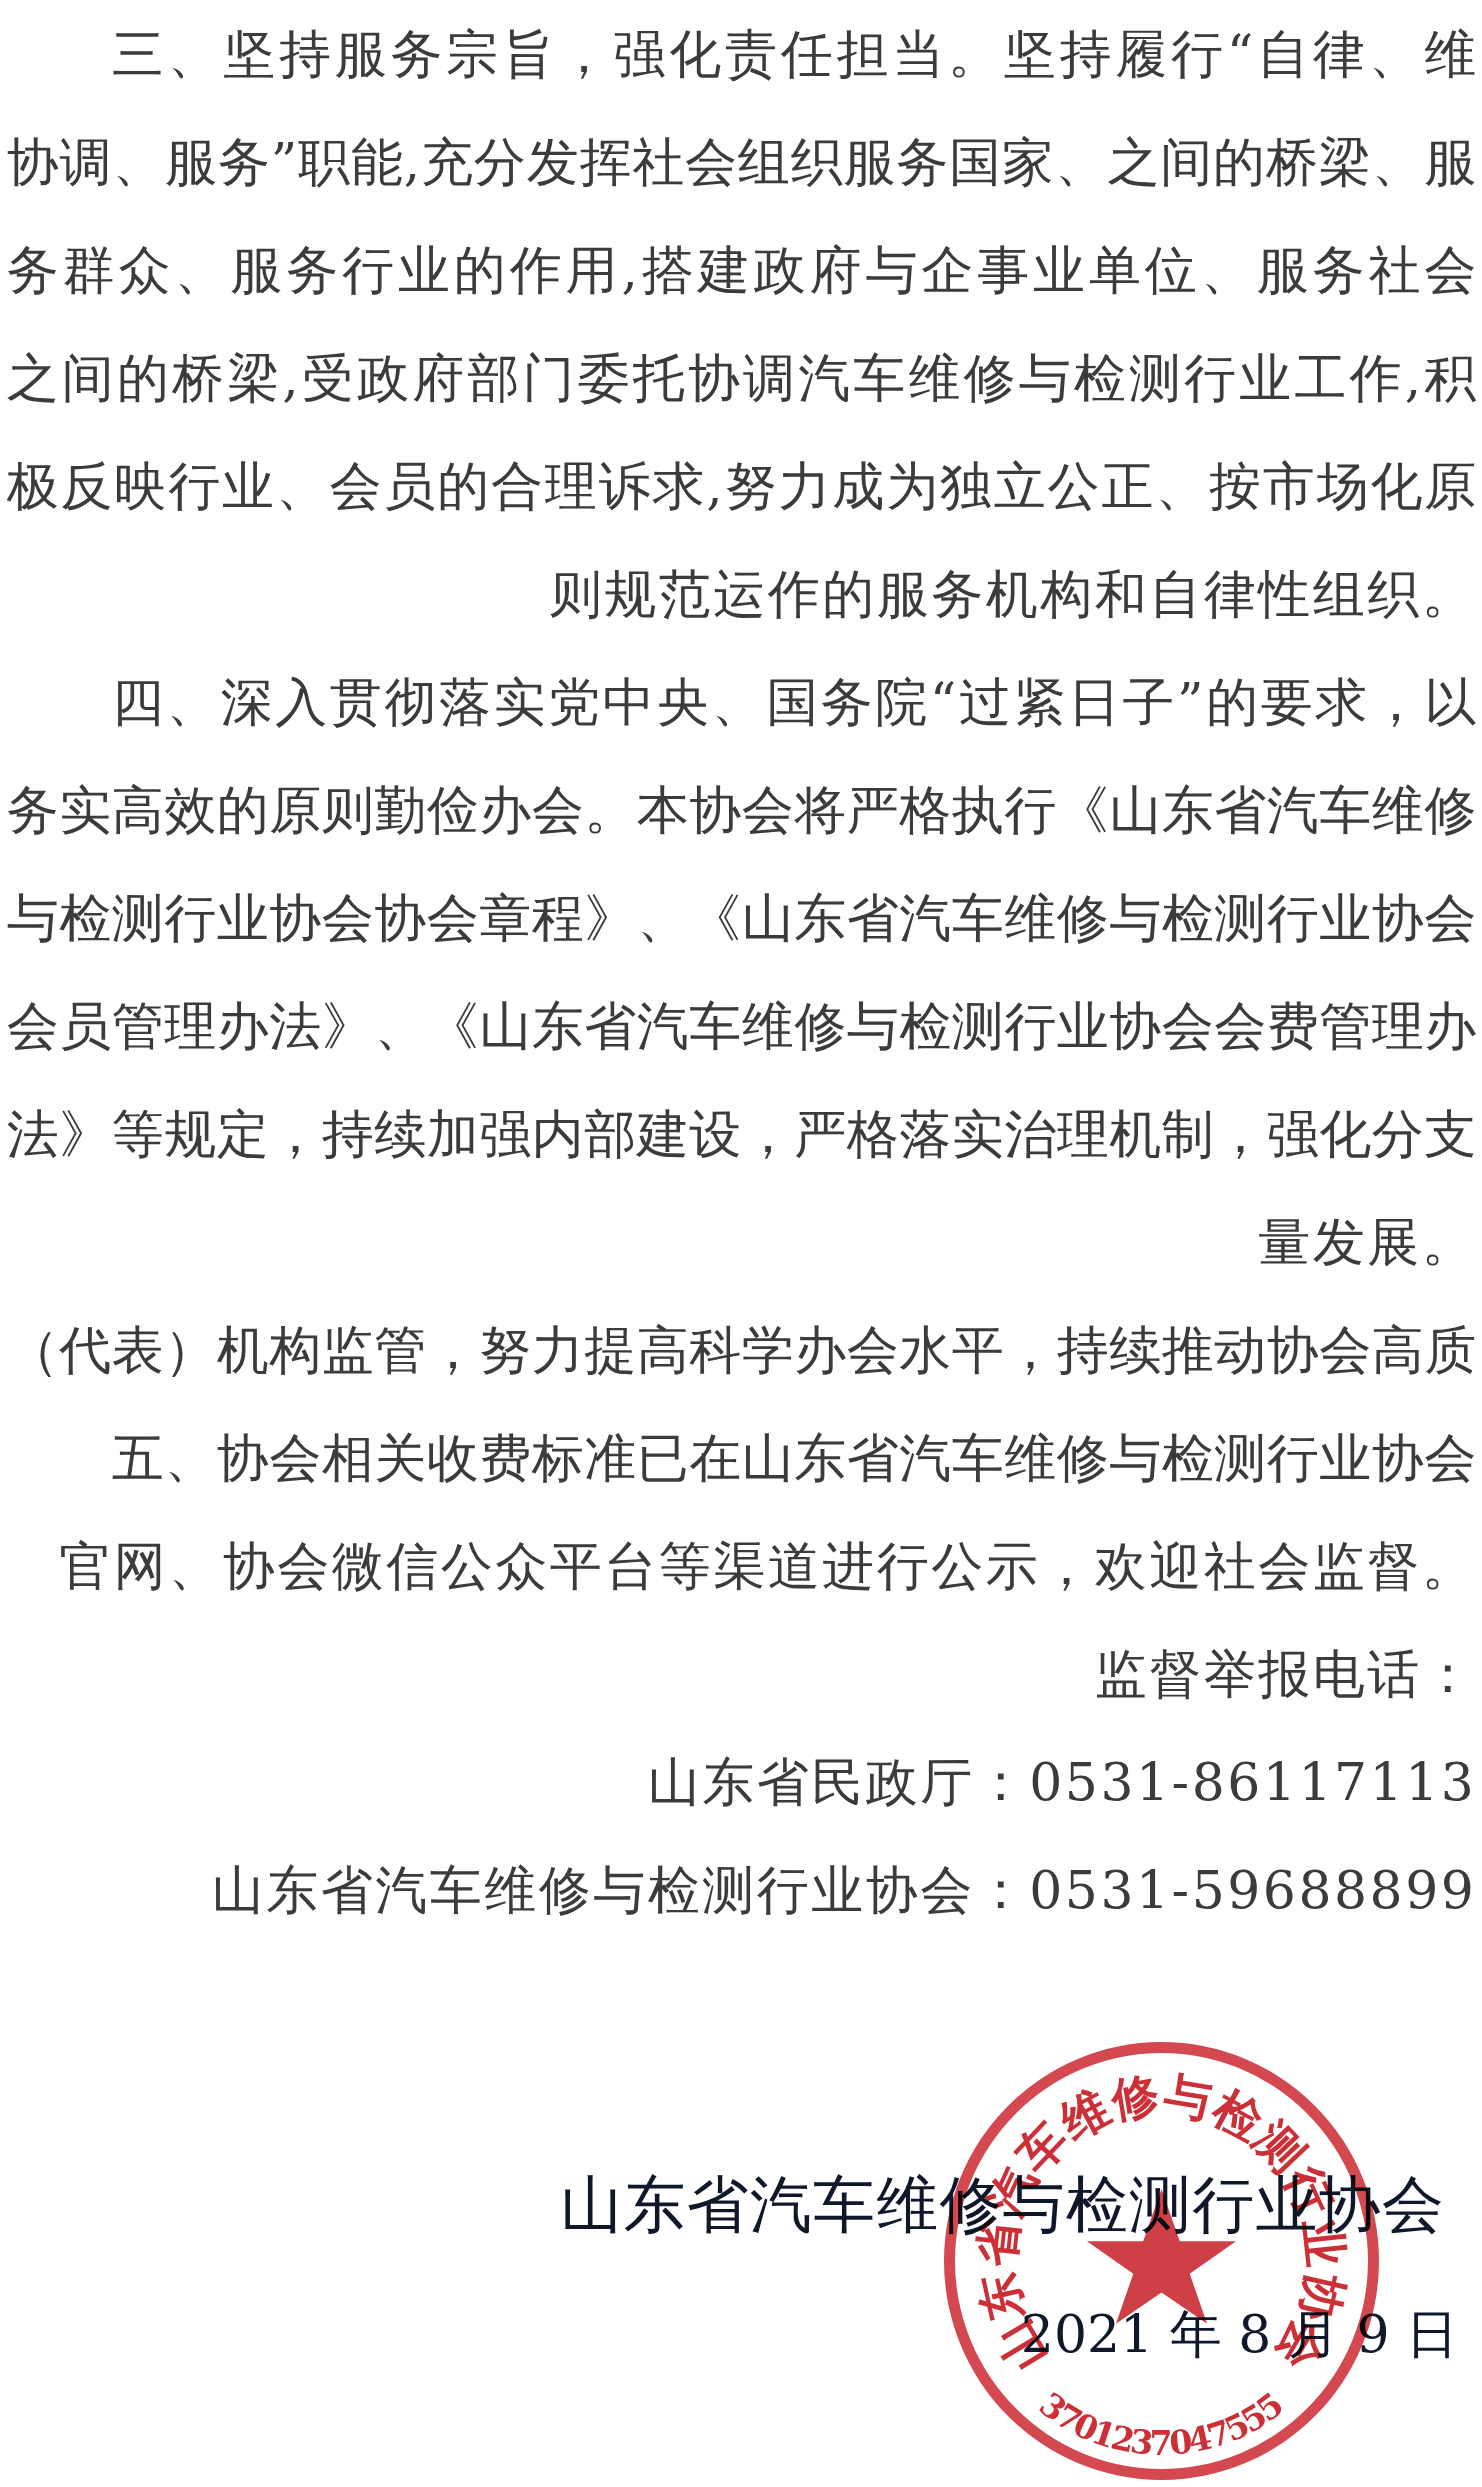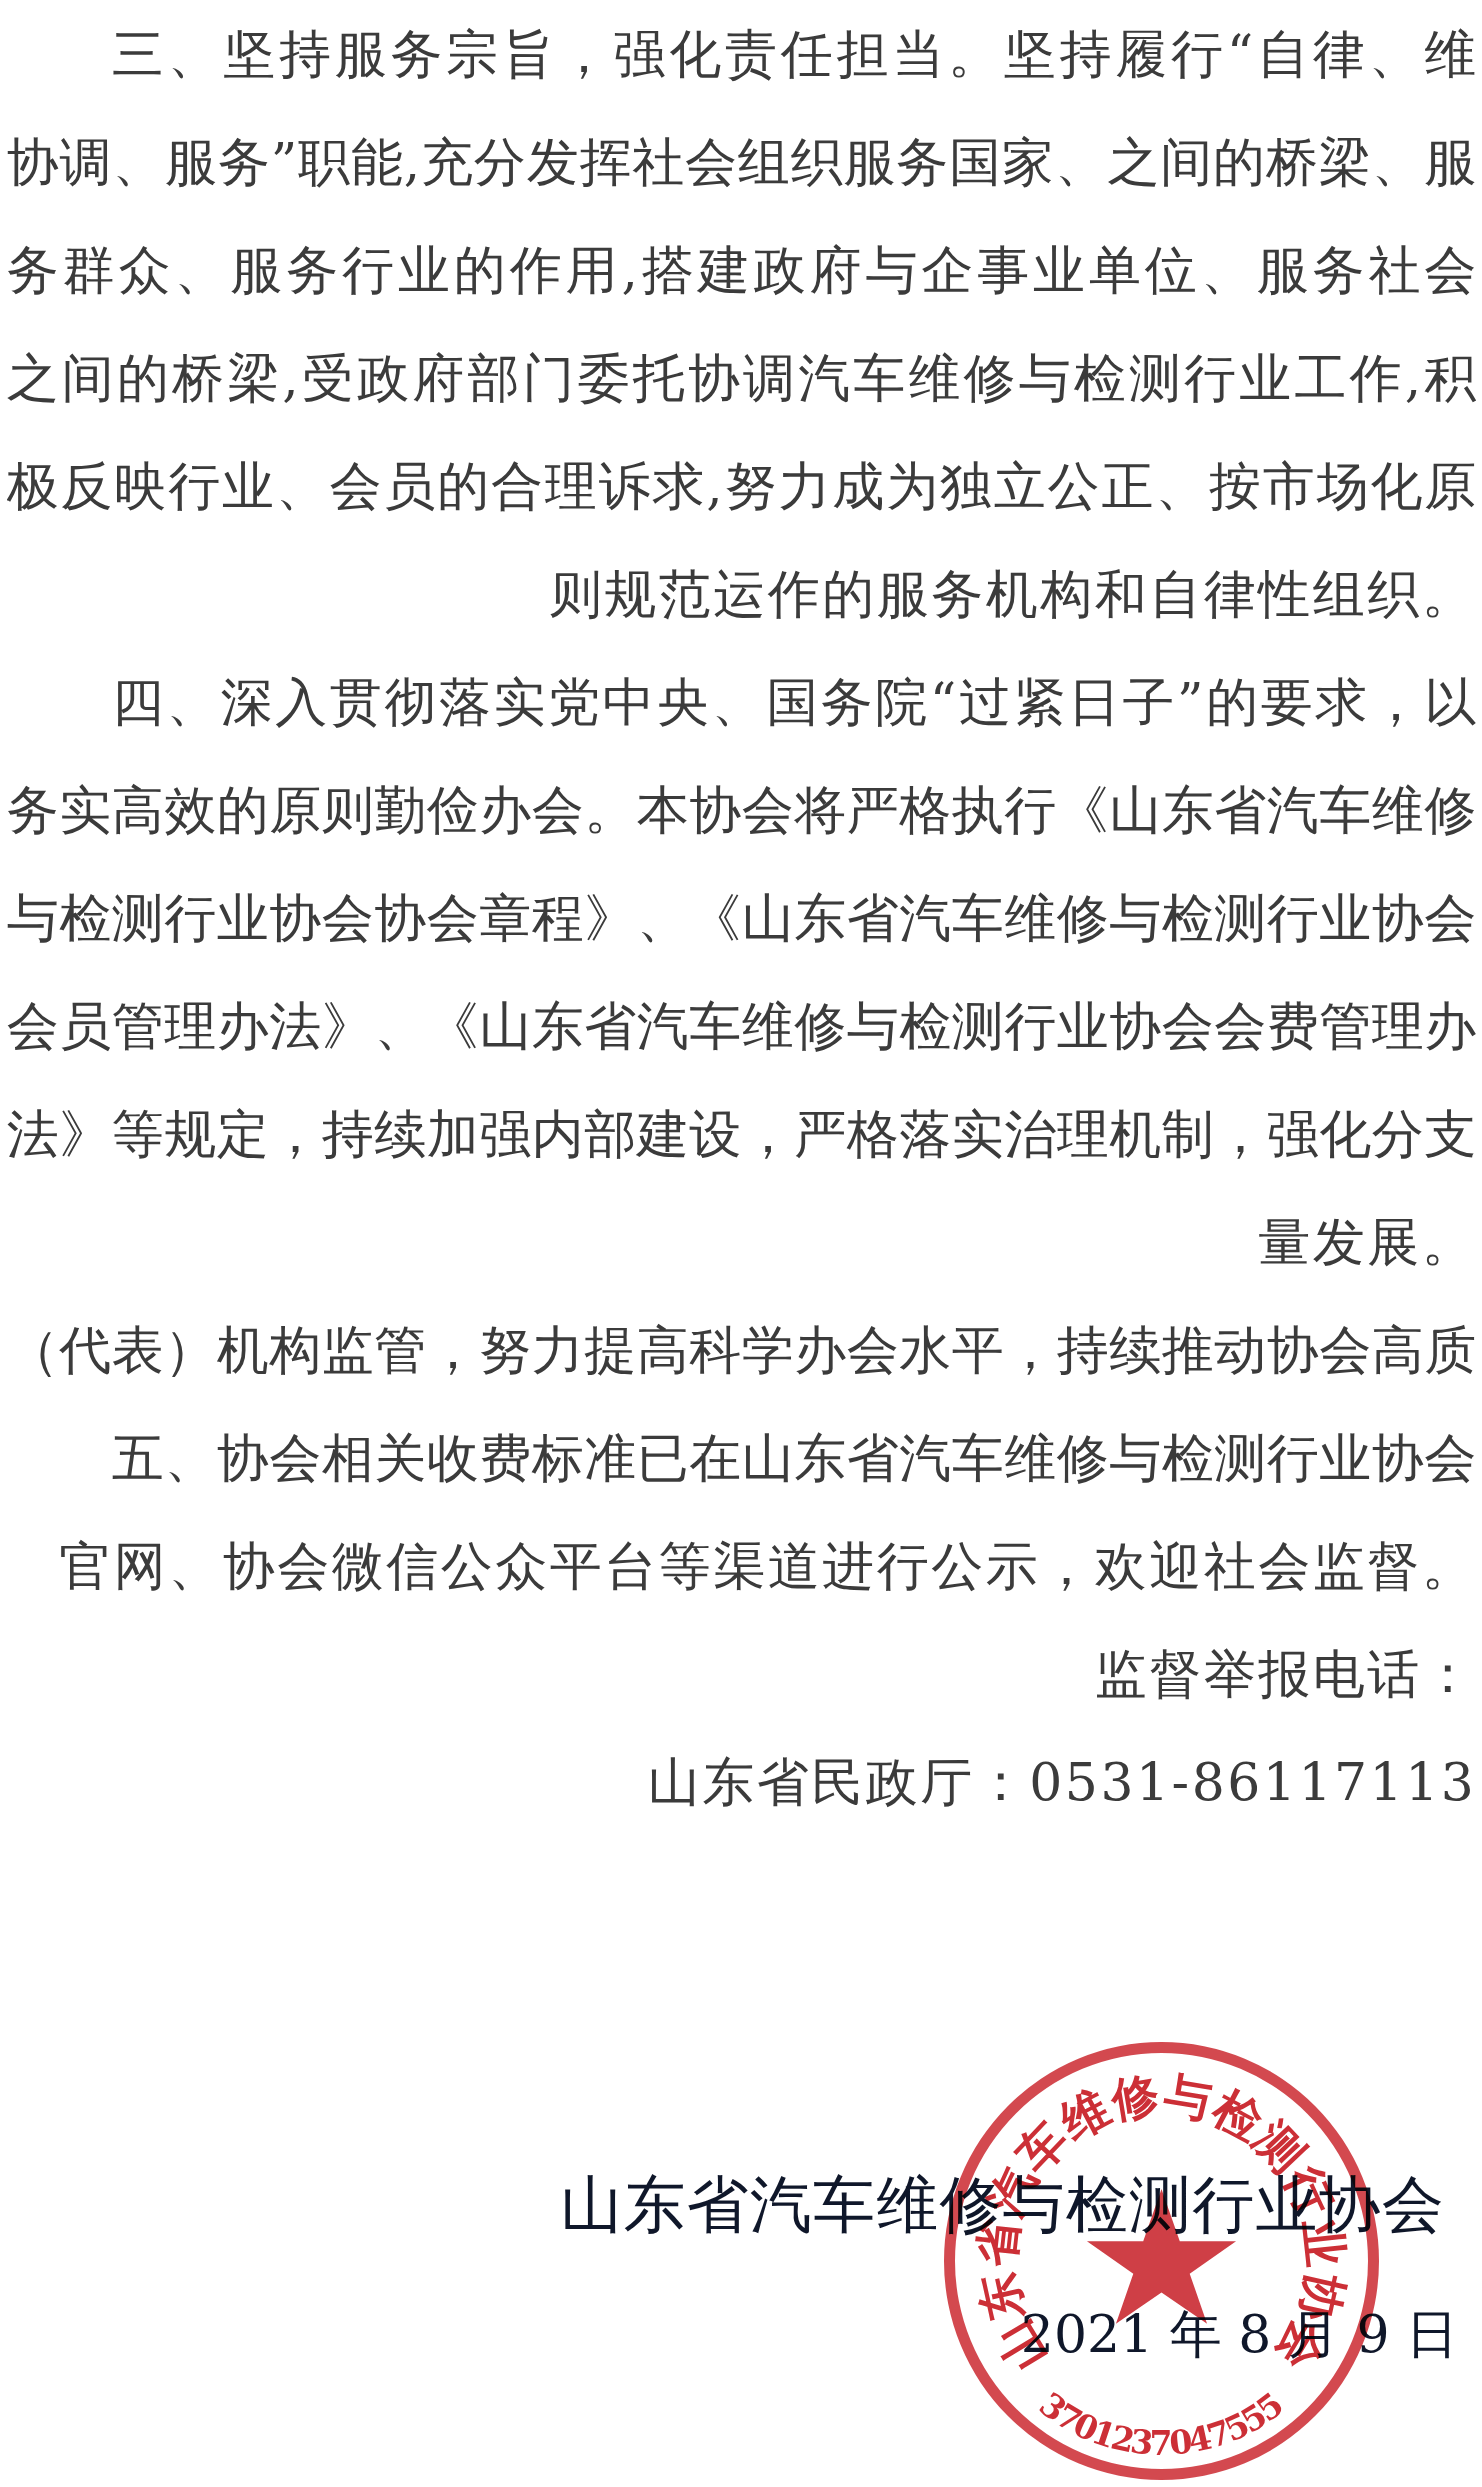--- a/index.html
+++ b/index.html
@@ -89,20 +89,21 @@
     <div class="line just">务实高效的原则勤俭办会。本协会将严格执行《山东省汽车维修</div>
     <div class="line just">与检测行业协会协会章程》、《山东省汽车维修与检测行业协会</div>
     <div class="line just">会员管理办法》、《山东省汽车维修与检测行业协会会费管理办</div>
     <div class="line just">法》等规定，持续加强内部建设，严格落实治理机制，强化分支</div>
     <div class="line plain">量发展。</div>
     <div class="line just">（代表）机构监管，努力提高科学办会水平，持续推动协会高质</div>
     <div class="line indent just">五、协会相关收费标准已在山东省汽车维修与检测行业协会</div>
     <div class="line plain">官网、协会微信公众平台等渠道进行公示，欢迎社会监督。</div>
     <div class="line plain">监督举报电话：</div>
     <div class="line plain">山东省民政厅：0531-86117113</div>
+    <div class="line plain">山东省汽车维修与检测行业协会：0531-59688899</div>
   </div>
 
   <div class="signature">山东省汽车维修与检测行业协会</div>
   <div class="date">2021 年 8 月 9 日</div>
 
   <div class="seal">
     <div class="seal-ring"></div>
     <div class="seal-star"></div>
     <div id="seal-ring-text">
         <span class="seal-char" style="left: 77px; top: 304px; font-size: 47px; color: rgb(201, 35, 43); transform: translate(-50%, -50%) rotate(-121deg);">山</span>

